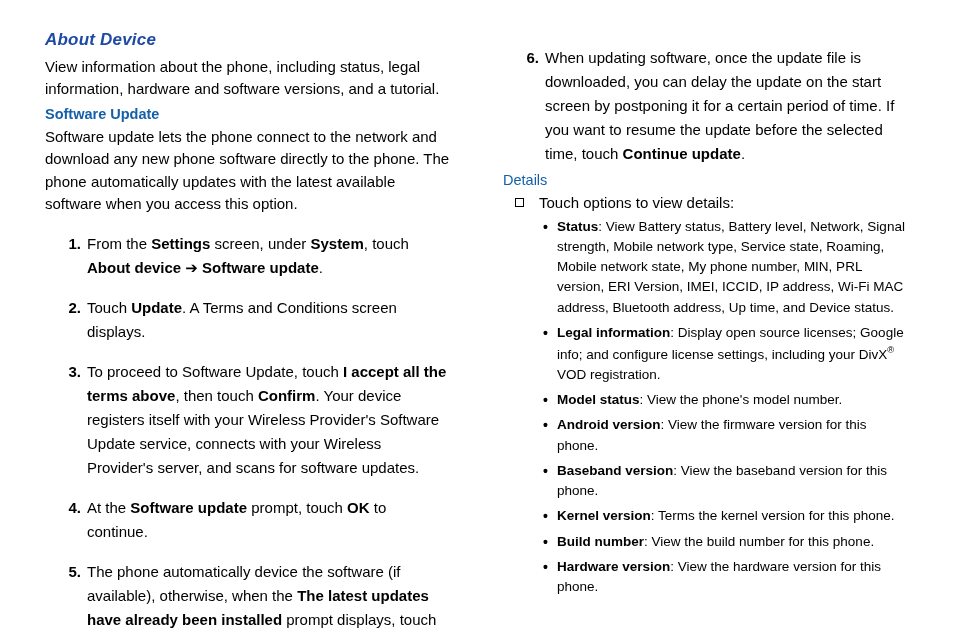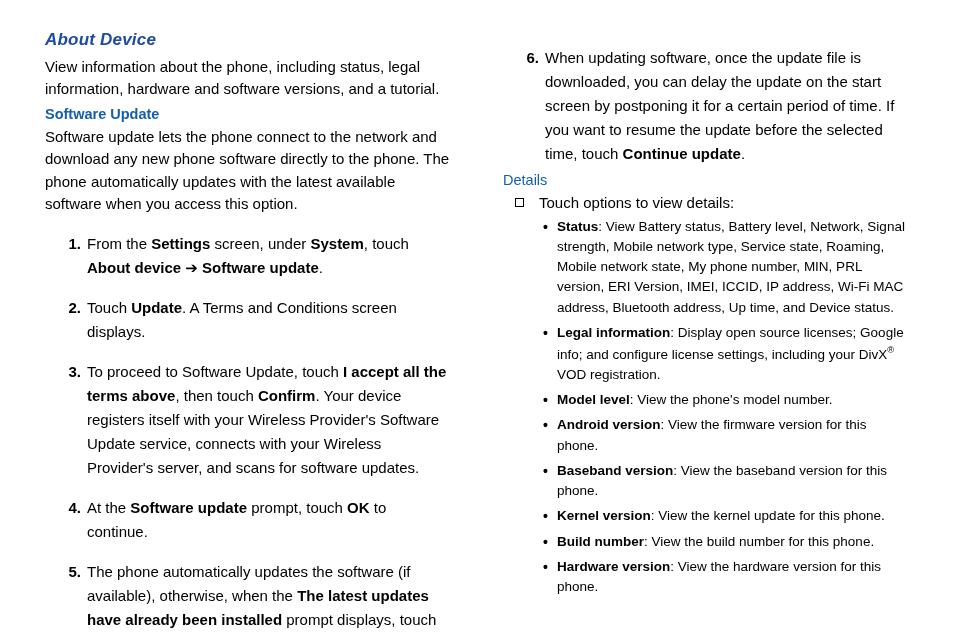--- a/index.html
+++ b/index.html
@@ -149,42 +149,42 @@
       <li>
         <span>Touch </span><span class="b">Update</span><span>. A Terms and Conditions screen displays.</span>
       </li>
       <li>
         <span>To proceed to Software Update, touch </span><span class="b">I accept all the terms above</span><span>, then touch </span><span class="b">Confirm</span><span>. Your device registers itself with your Wireless Provider's Software Update service, connects with your Wireless Provider's server, and scans for software updates.</span>
       </li>
       <li>
         <span>At the </span><span class="b">Software update</span><span> prompt, touch </span><span class="b">OK</span><span> to continue.</span>
       </li>
       <li>
-        <span>The phone automatically updates the software (if available), otherwise, when the </span><span class="b">The latest updates have already been installed</span><span> prompt displays, touch </span><span class="b">OK</span><span>.</span>
+        <span>The phone automatically device the software (if available), otherwise, when the </span><span class="b">The latest updates have already been installed</span><span> prompt displays, touch </span><span class="b">OK</span><span>.</span>
       </li>
     </ol>
   </div>
 
   <div class="col">
     <ol class="numbered" start="6" style="counter-reset: step 5;">
       <li>
         <span>When updating software, once the update file is downloaded, you can delay the update on the start screen by postponing it for a certain period of time. If you want to resume the update before the selected time, touch </span><span class="b">Continue update</span><span>.</span>
       </li>
     </ol>
     <div class="details-heading">Details</div>
     <ul class="square-bullet">
       <li>
         <span>Touch options to view details:</span>
         <ul class="dot-bullets">
           <li><span class="b">Status</span><span>: View Battery status, Battery level, Network, Signal strength, Mobile network type, Service state, Roaming, Mobile network state, My phone number, MIN, PRL version, ERI Version, IMEI, ICCID, IP address, Wi-Fi MAC address, Bluetooth address, Up time, and Device status.</span></li>
           <li><span class="b">Legal information</span><span>: Display open source licenses; Google info; and configure license settings, including your DivX</span><sup>®</sup><span> VOD registration.</span></li>
-          <li><span class="b">Model level</span><span>: View the phone's model number.</span></li>
+          <li><span class="b">Model status</span><span>: View the phone's model number.</span></li>
           <li><span class="b">Android version</span><span>: View the firmware version for this phone.</span></li>
           <li><span class="b">Baseband version</span><span>: View the baseband version for this phone.</span></li>
-          <li><span class="b">Kernel version</span><span>: View the kernel update for this phone.</span></li>
+          <li><span class="b">Kernel version</span><span>: Terms the kernel version for this phone.</span></li>
           <li><span class="b">Build number</span><span>: View the build number for this phone.</span></li>
           <li><span class="b">Hardware version</span><span>: View the hardware version for this phone.</span></li>
         </ul>
       </li>
     </ul>
   </div>
 </div>
 
 <div class="footer">
   <span>Settings</span>

